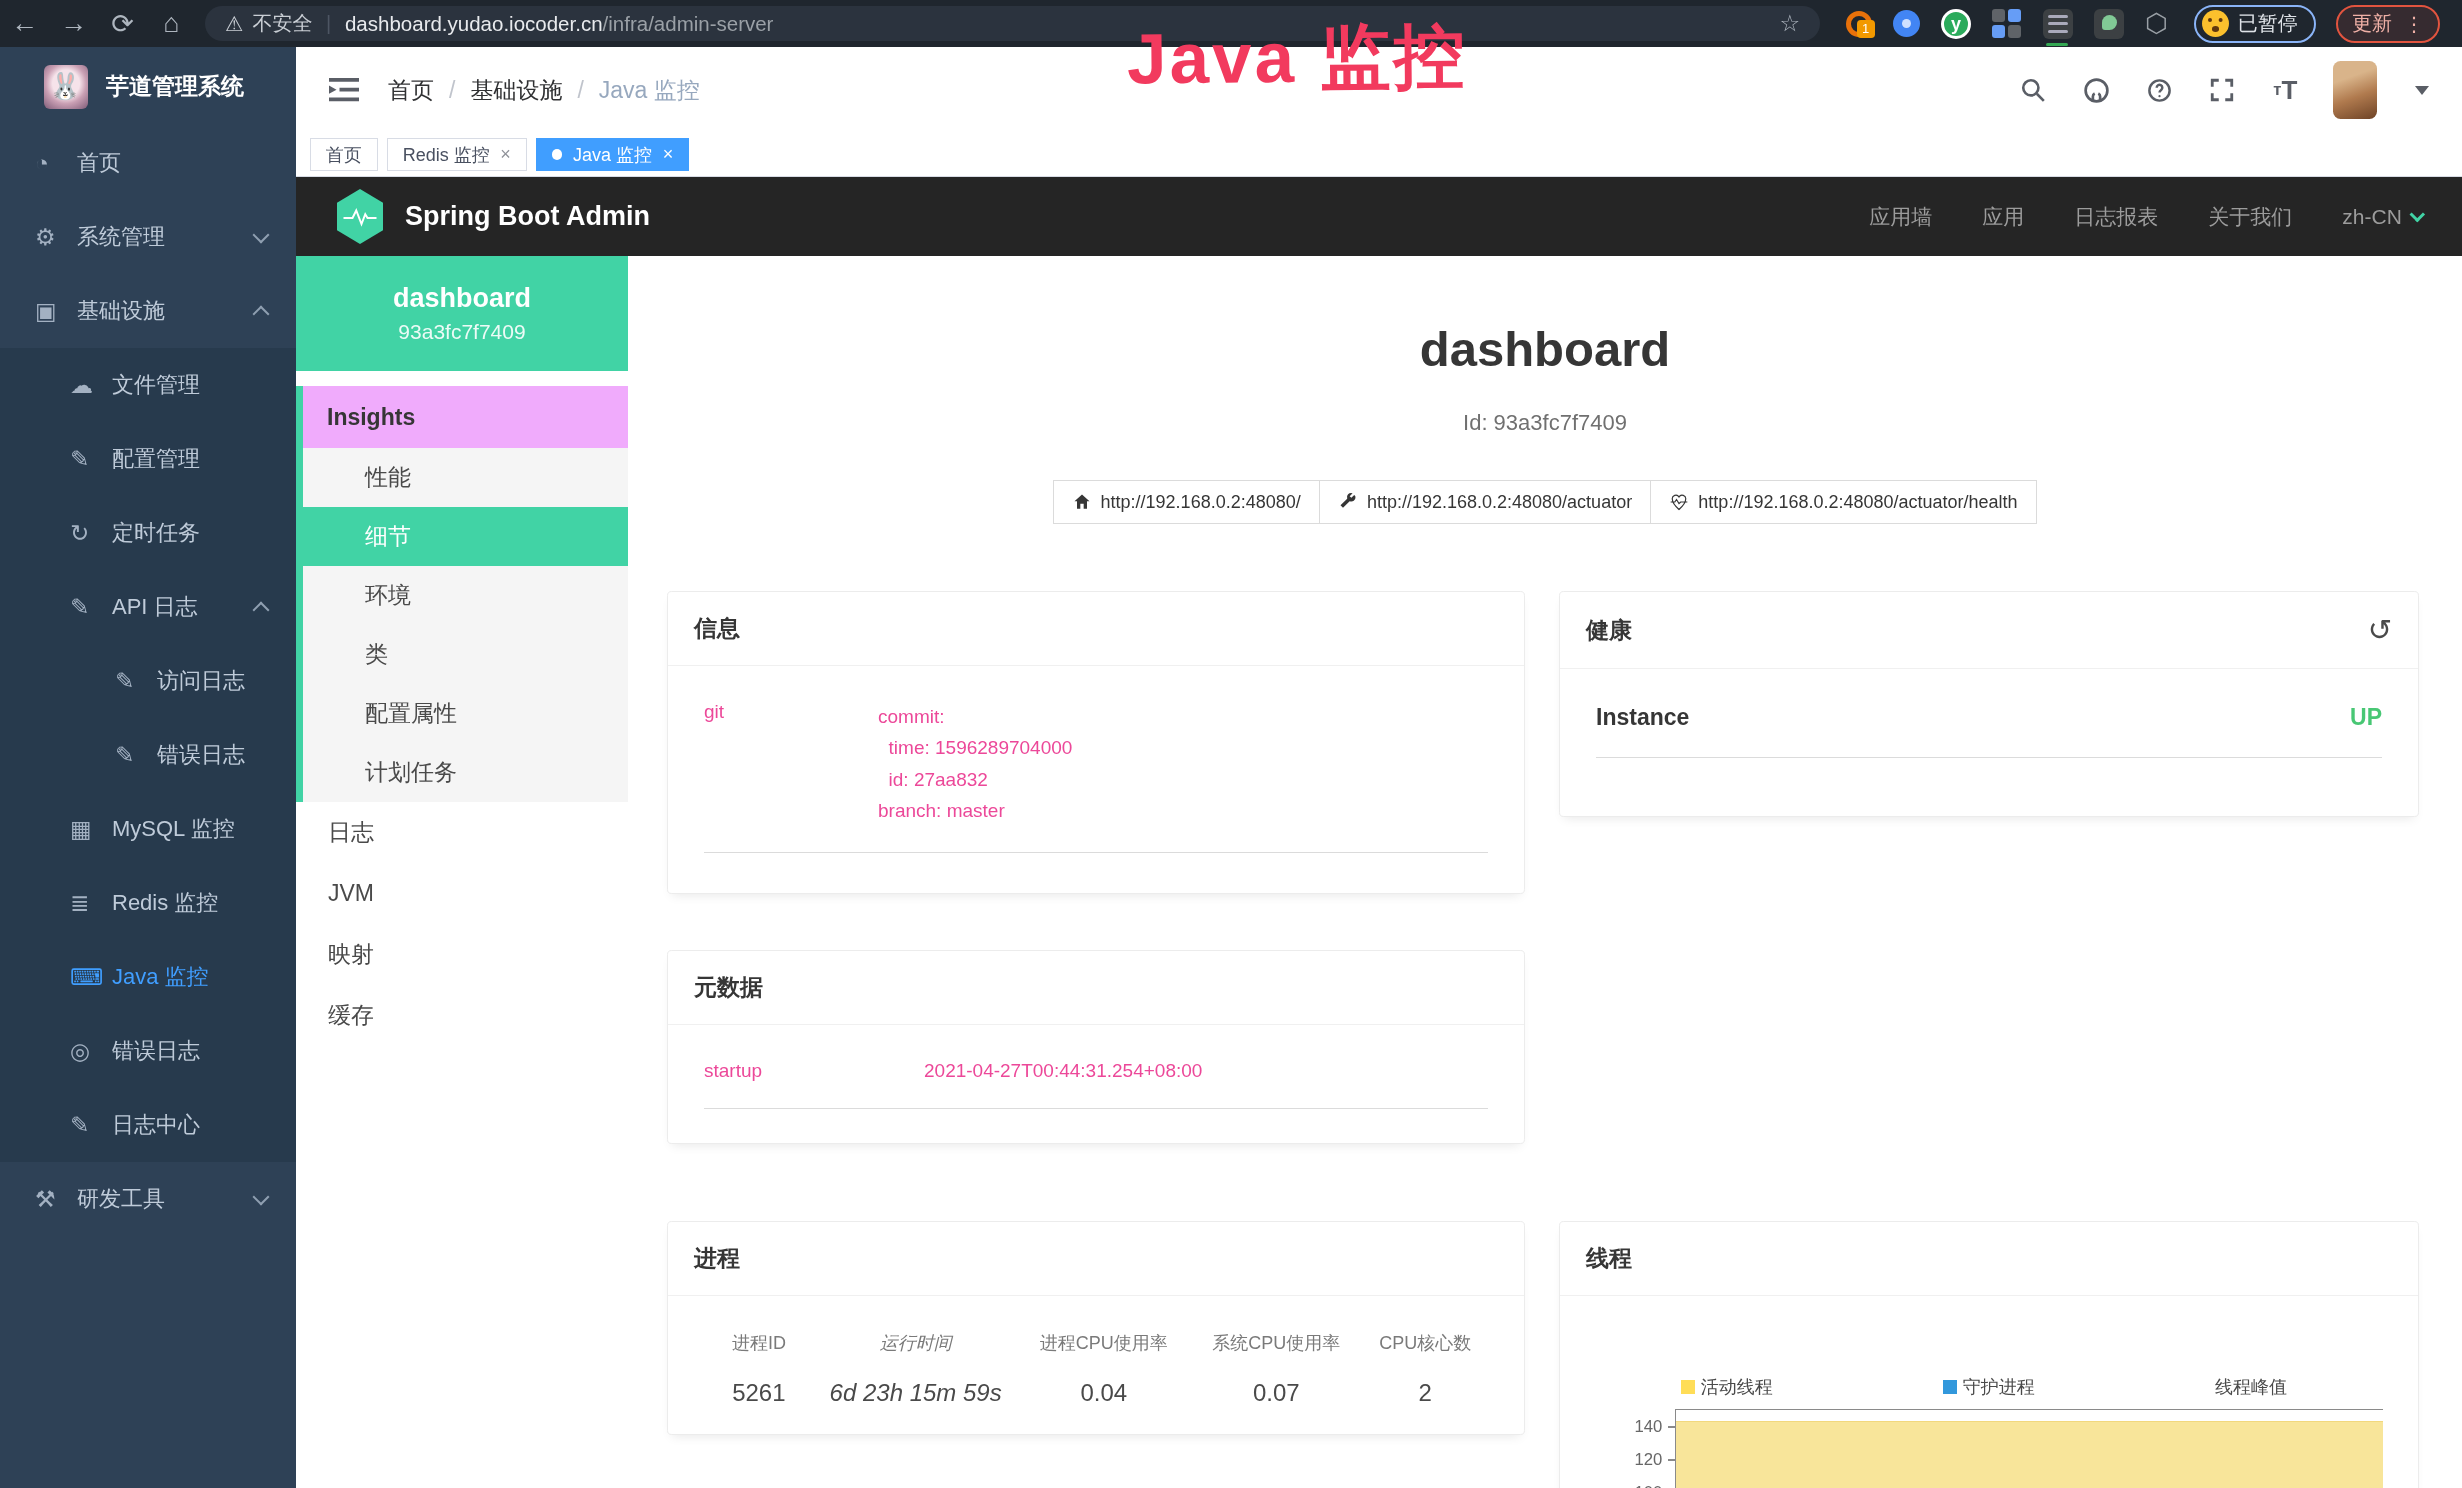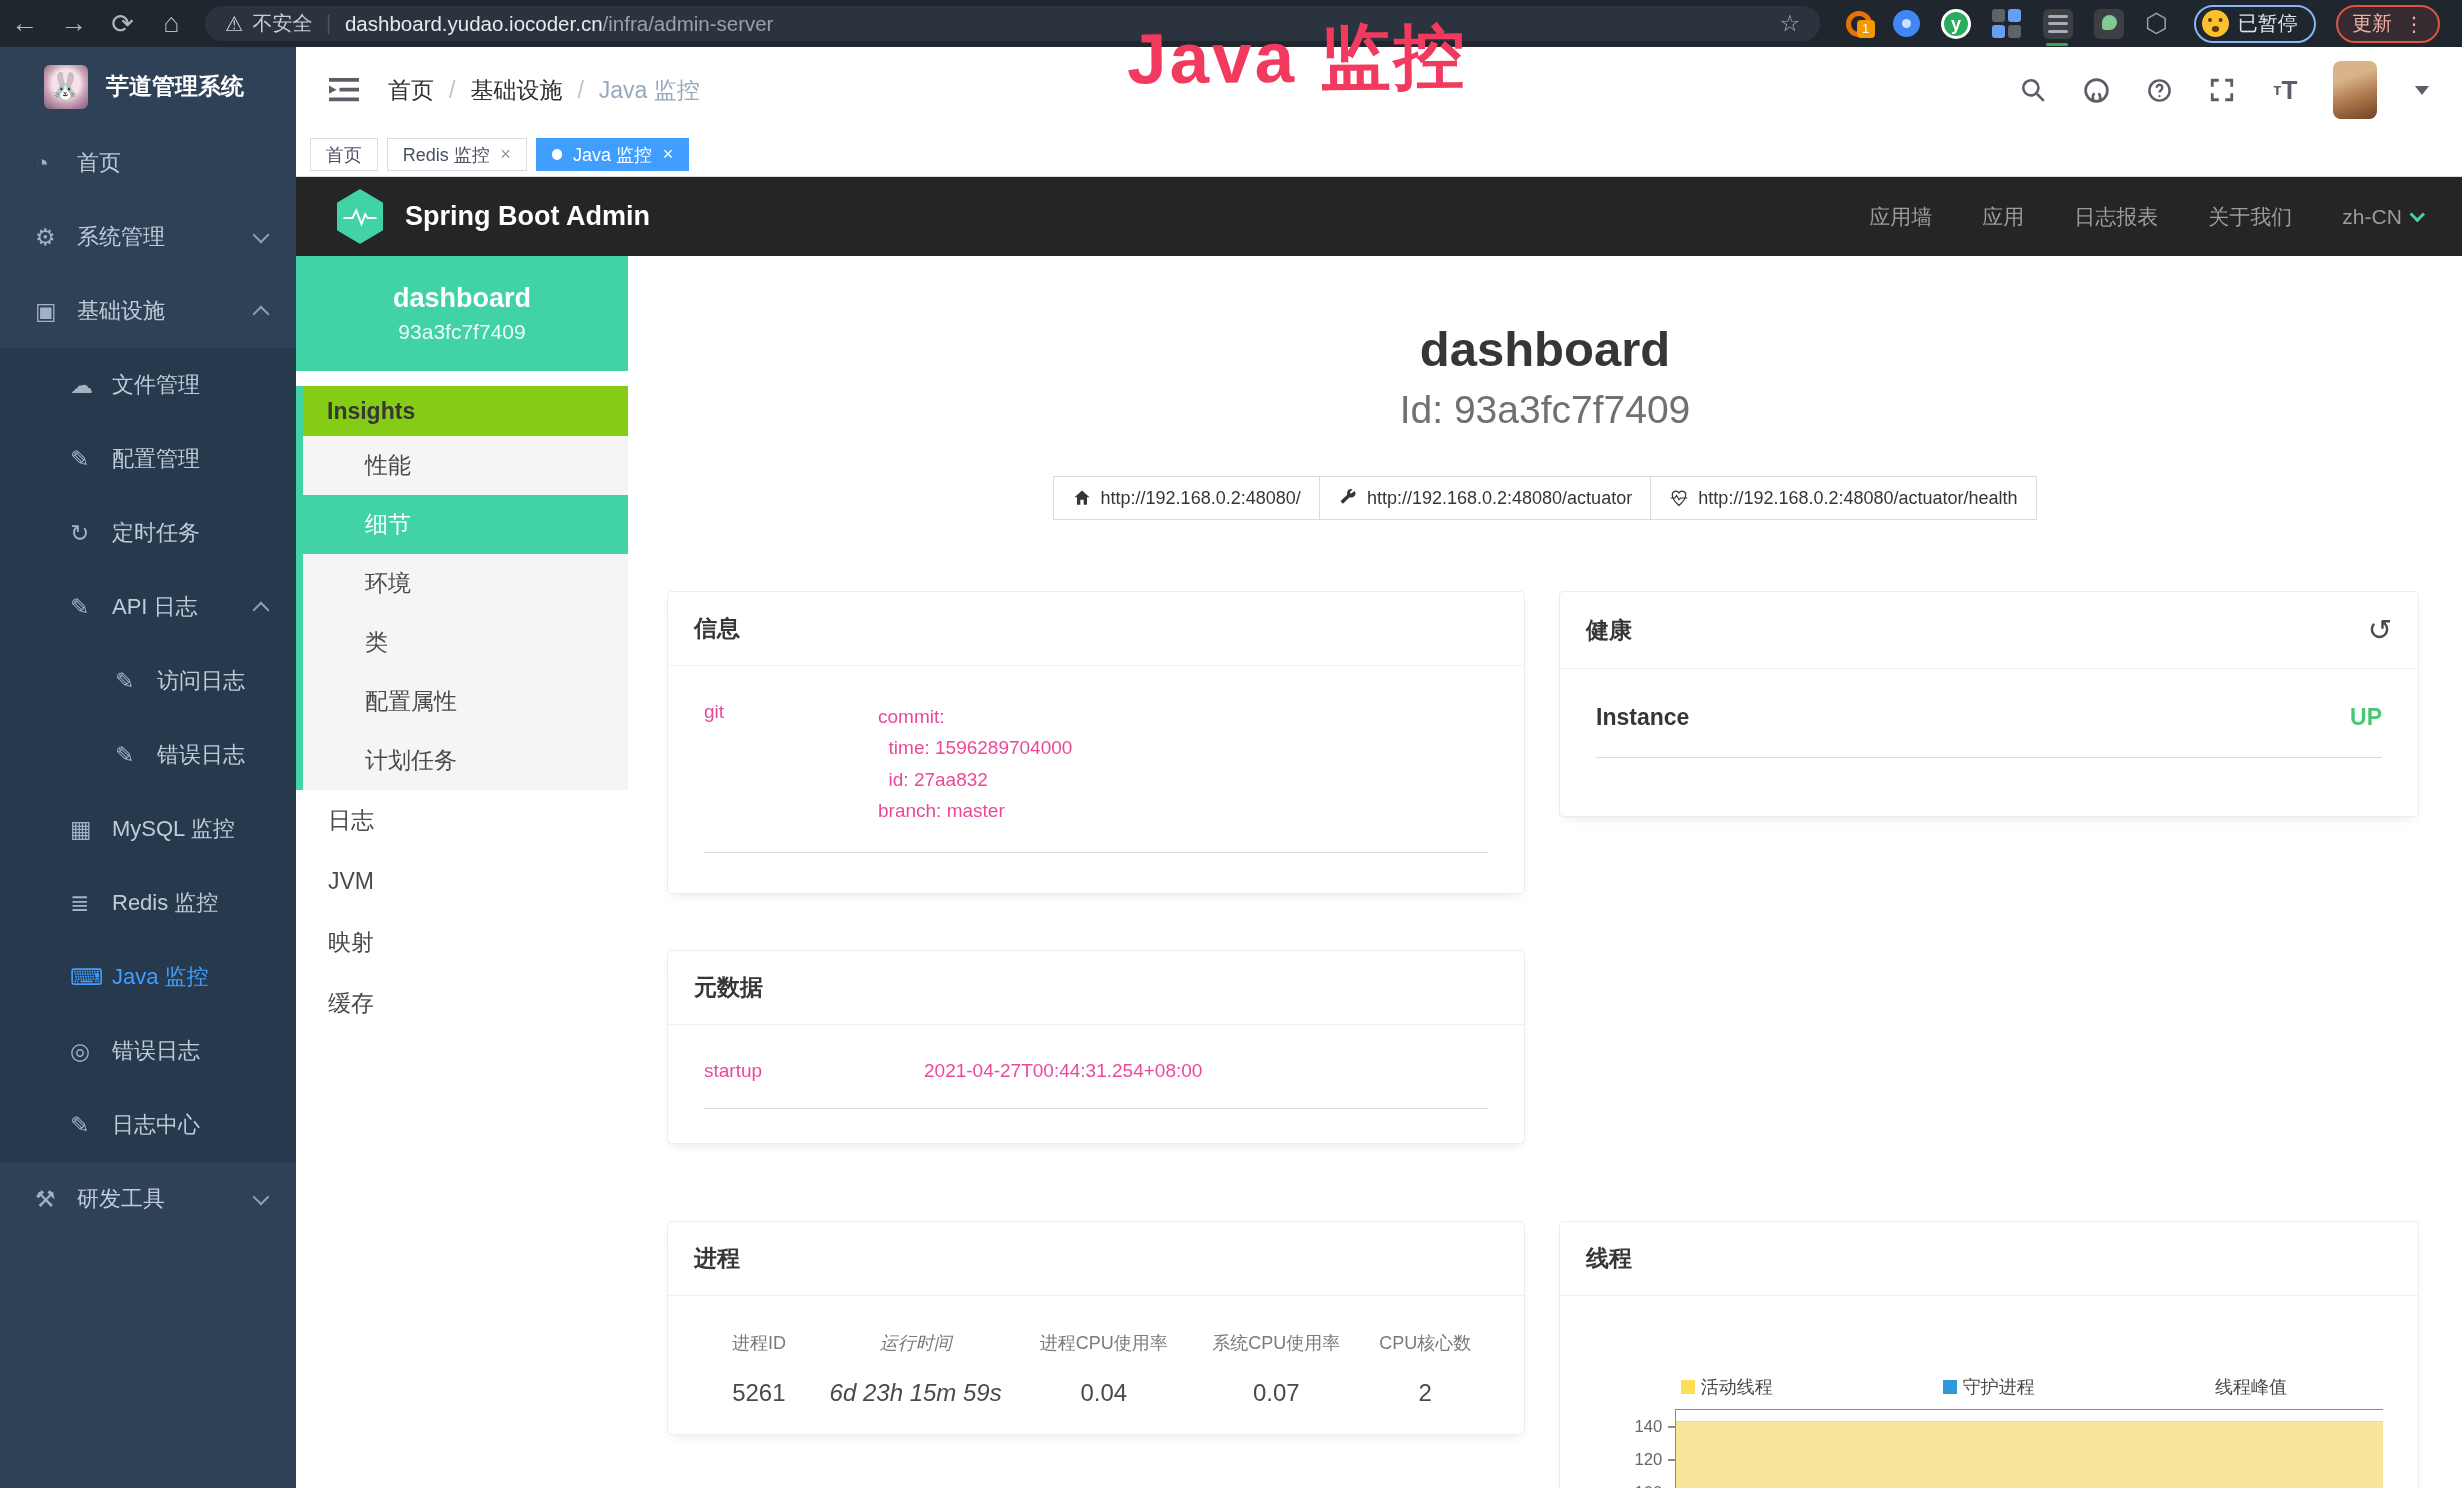--- a/index.html
+++ b/index.html
@@ -115,32 +115,32 @@
   .gchev { width:10.6px; height:10.6px; border-right:3px solid #41d3a5; border-bottom:3px solid #41d3a5;
            transform:rotate(45deg); margin-top:-4.6px; }
 
   .sba-body { flex:1; display:flex; position:relative; }
   .sba-sidebar { width:332px; flex:none; background:#fff; }
   .inst-block { height:115px; background:#41d3a5; color:#fff; display:flex; flex-direction:column;
                 align-items:center; justify-content:center; gap:6px; margin-bottom:15px; cursor:pointer; }
   .inst-name { font-size:27px; font-weight:700; }
   .inst-id { font-size:21px; color:rgba(255,255,255,.9); }
   .ins-group { border-left:7.6px solid #41d3a5; }
-  .ins-header { height:50px; background:#84cc16; display:flex; align-items:center; padding-left:24px;
+  .ins-header { height:62px; background:#f0abfc; display:flex; align-items:center; padding-left:24px;
                 font-size:23px; font-weight:700; color:#363636; }
   .ins-item { height:59px; background:#f5f5f5; display:flex; align-items:center; padding-left:62px;
               font-size:23px; color:#4a4a4a; cursor:pointer; }
   .ins-item.active { background:#41d3a5; color:#fff; }
   .side-item { height:61px; display:flex; align-items:center; padding-left:32px; font-size:23px;
                color:#4a4a4a; cursor:pointer; background:#fff; }
 
   .sba-content { flex:1; position:relative; background:#fff; }
   .page-head { text-align:center; padding-top:65px; }
   .page-title { font-size:49px; font-weight:600; color:#363636; }
-  .page-sub { margin-top:11px; font-size:39px; color:#707070; }
+  .page-sub { margin-top:33px; font-size:22px; color:#707070; }
   .links-row { margin-top:44px; display:flex; justify-content:center; }
   .link-btn { display:flex; align-items:center; gap:9px; border:0.8px solid #dbdbdb; background:#fff;
               padding:10.6px 18px; font-size:18px; color:#363636; margin-left:-0.8px; cursor:pointer; }
   .link-btn svg { flex:none; }
 
   .card { position:absolute; background:#fff; border:0.8px solid #ececec; border-radius:4.6px;
           box-shadow:0 6px 10.6px -4.6px rgba(10,10,10,.1); }
   .card-h { padding:21px 26px; font-size:23px; font-weight:700; color:#363636;
             border-bottom:1.5px solid #f0f0f0; display:flex; align-items:center; }
   .card-b { padding:35px 36px; }

